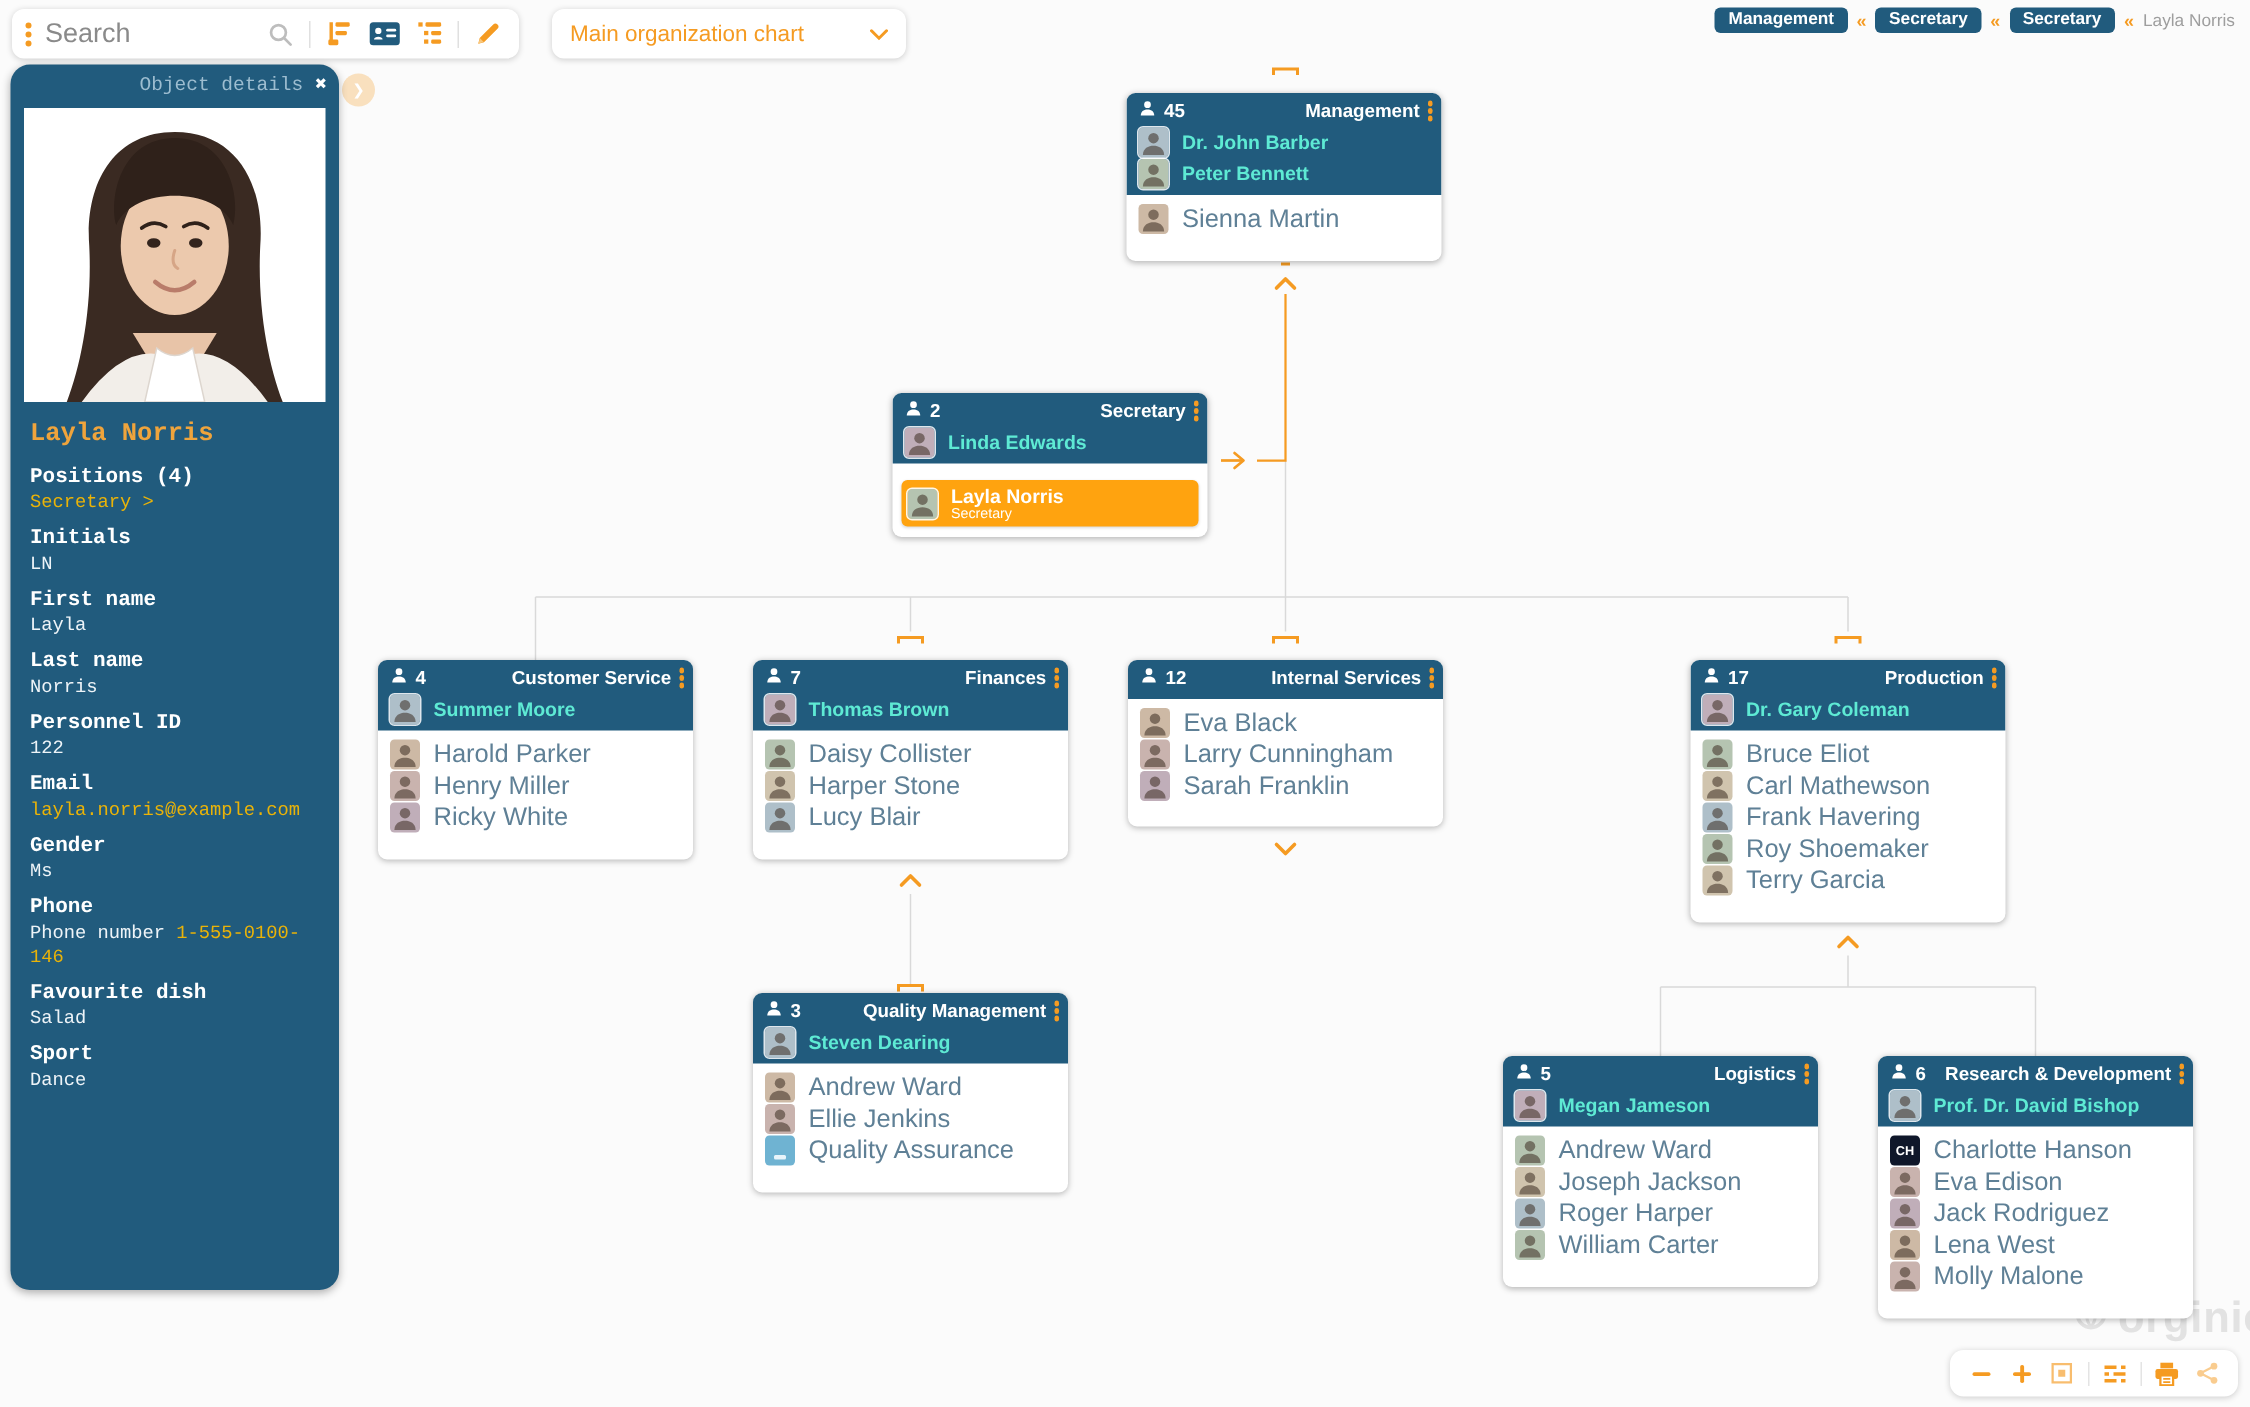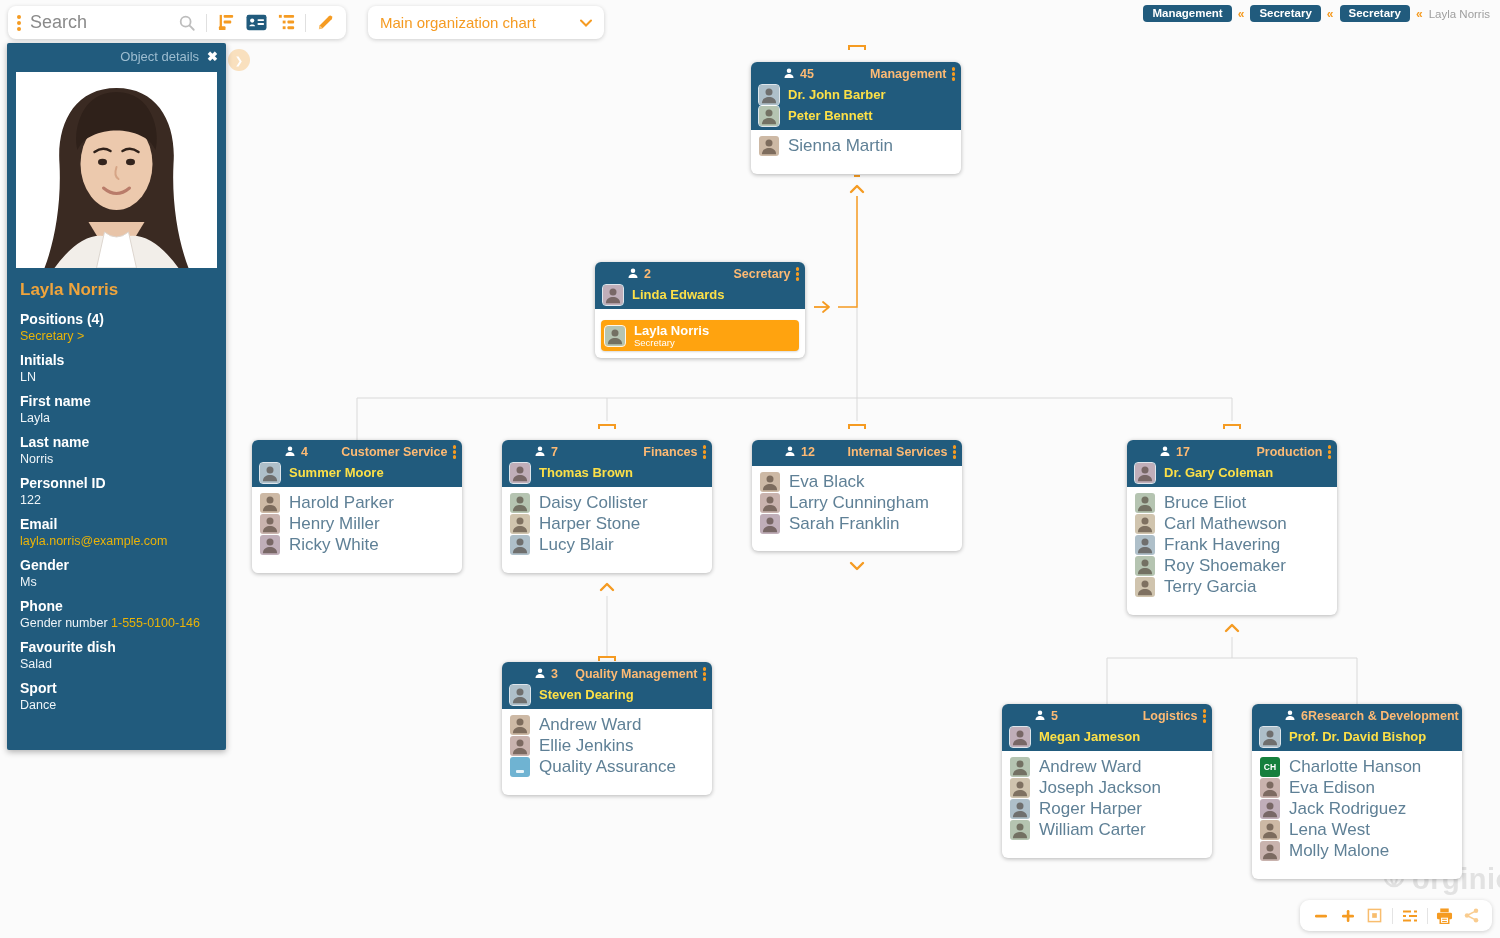--- a/index.html
+++ b/index.html
@@ -48,24 +48,24 @@
   }
   .crumb-pill {
     background:#215b7d; color:#fff; font-weight:bold;
     border-radius:4px; padding:2px 9px 3px; cursor:pointer;
   }
   .crumb-sep { color:#f59b22; font-weight:bold; font-size:12px; }
   .crumb-current { color:#9e9e9e; }
 
   
   .details-panel {
-    left:7px; top:43px; width:219px; height:707px;
-    background:#215b7d; border-radius:2px;
+    left:7px; top:43px; width:219px; height:817px;
+    background:#215b7d; border-radius:13px;
     box-shadow:0 2px 6px rgba(0,0,0,.3);
-    z-index:5; color:#fff; overflow:hidden;
+    z-index:5; color:#fff; overflow:hidden;font-family:Liberation Mono, monospace;
   }
   .dp-header { height:23px; display:flex; align-items:center; justify-content:flex-end; gap:8px; padding:4px 8px 0; }
   .dp-title { color:#9dbdd0; font-size:13px; }
   .dp-close { color:#fff; font-weight:bold; font-size:13px; cursor:pointer; line-height:1; }
   .dp-photo { margin:6px 9px 8px; height:196px; background:#fff; overflow:hidden; }
   .dp-body { padding:4px 13px; }
   .dp-name { color:#efa43c; font-size:17px; font-weight:bold; margin-bottom:10px; }
   .field { margin-bottom:7px; }
   .f-label { font-size:14px; font-weight:bold; line-height:18px; }
   .f-value { font-size:12.5px; color:#eef4f8; line-height:16px; }
@@ -77,36 +77,36 @@
     font-size:10px; cursor:pointer;
   }
 
   
   .org-node {
     position:absolute; width:210px; background:#fff; border-radius:6px;
     box-shadow:0 1px 4px rgba(0,0,0,.28); z-index:2; overflow:hidden;
     display:flex; flex-direction:column;
   }
   .node-top { background:#215b7d; padding-bottom:4px; }
-  .node-header { height:22px; display:flex; align-items:center; padding:2px 4px 0 8px; color:#fdba74;margin-left:24px; }
+  .node-header { height:22px; display:flex; align-items:center; padding:2px 4px 0 8px; color:#ffffff; }
   .node-header .p-ic { width:12px; height:12px; margin-right:5px; }
   .node-count { font-size:12.5px; font-weight:bold; }
   .node-title { margin-left:auto; font-size:12.5px; font-weight:bold; white-space:nowrap; }
   .node-kebab { display:inline-flex; flex-direction:column; gap:1.5px; padding:2px 2px 2px 5px; cursor:pointer; }
   .node-kebab i { width:3.5px; height:3.5px; border-radius:50%; background:#f59b22; }
   .member-row { display:flex; align-items:center; height:21px; padding-left:8px; gap:9px; cursor:pointer; }
   .member-row .m-name { font-size:17px; color:#5f8096; white-space:nowrap; }
-  .node-top .member-row .m-name { color:#fde047; font-weight:bold; font-size:13px; }
+  .node-top .member-row .m-name { color:#5eead4; font-weight:bold; font-size:13px; }
   .avatar {
     width:20px; height:20px; border-radius:3px; flex:0 0 20px;
     display:flex; align-items:center; justify-content:center; overflow:hidden;
   }
   .node-top .avatar { outline:1px solid rgba(255,255,255,.85); }
   .avatar svg { width:100%; height:100%; }
-  .avatar-initials { background:#15803d; color:#fff; font-size:8.5px; font-weight:bold; }
+  .avatar-initials { background:#0f172a; color:#fff; font-size:8.5px; font-weight:bold; }
   .avatar-unit { background:#6fb3d2; position:relative; }
   .avatar-unit::after { content:""; position:absolute; bottom:4px; left:6px; width:8px; height:2.5px; background:#e8f4fa; border-radius:1px; }
   .node-body { padding-top:5px; flex:1; }
   .member-row.selected {
     background:#ffa30f; border-radius:4px; margin:6px 6px 5px;
     height:31px; padding-left:4px; box-shadow:0 1px 2px rgba(0,0,0,.15);
   }
   .member-row.selected .m-name { color:#fff; font-weight:bold; font-size:13px; line-height:13px; }
   .member-row.selected .m-role { color:#fff; font-size:9.5px; line-height:11px; }
   .member-row.selected .avatar { outline:1px solid rgba(255,255,255,.9); }
@@ -296,21 +296,21 @@
     <div class="field">
         <div class="f-label">Email</div>
       <div class="f-value f-link">layla.norris@example.com</div>
       </div>
     <div class="field">
         <div class="f-label">Gender</div>
       <div class="f-value">Ms</div>
       </div>
     <div class="field">
         <div class="f-label">Phone</div>
-      <div class="f-value"><span>Gender number </span><span class="f-link">1-555-0100-146</span></div>
+      <div class="f-value"><span>Phone number </span><span class="f-link">1-555-0100-146</span></div>
       </div>
     <div class="field">
         <div class="f-label">Favourite dish</div>
       <div class="f-value">Salad</div>
       </div>
     <div class="field">
         <div class="f-label">Sport</div>
       <div class="f-value">Dance</div>
       </div>
   </div>

